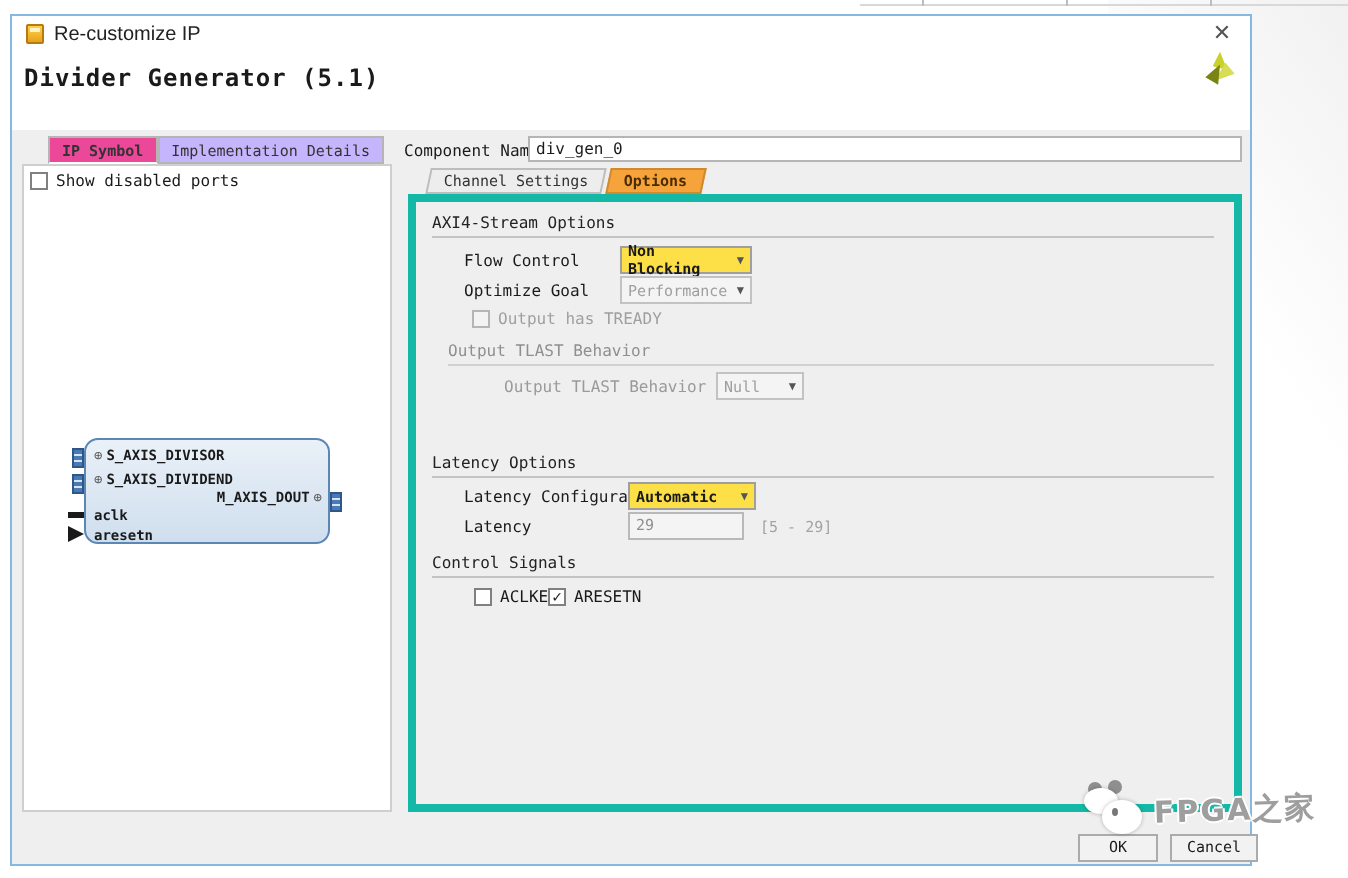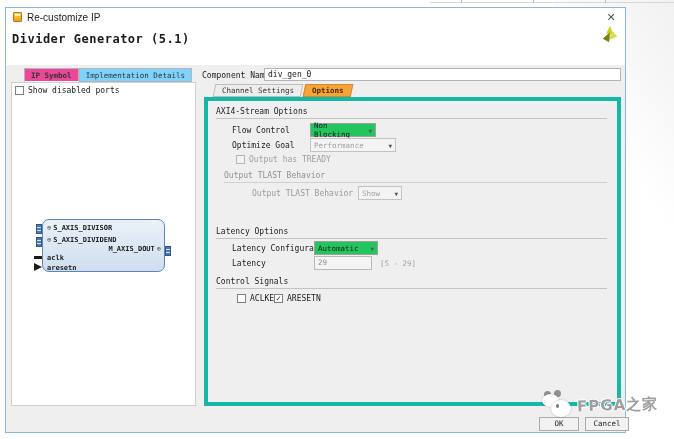--- a/index.html
+++ b/index.html
@@ -43,21 +43,21 @@
   .ico-folder:before { content:""; position:absolute; left:0; top:-2px; width:5px; height:2px;
     background:#efb73e; border:1px solid #b8862a; border-bottom:none; }
   .ico-switch { width:10px; height:10px; border-radius:50%; background:#3c82c8; color:#fff;
     font-size:8px; line-height:10px; text-align:center; }
 
   .content { position:absolute; left:0; top:57px; right:0; bottom:0; background:#efefef; }
 
   
   .ltabs { position:absolute; left:18px; top:3px; display:flex; }
   .tab { height:14px; padding:0 6px; font-size:7.5px; line-height:13px;
-    border:1px solid #b5b5b5; background:#7dd3fc; color:#333; cursor:default; }
+    border:1px solid #b5b5b5; background:#c4b5fd; color:#333; cursor:default; }
   .tab.active { background:#ec4899; font-weight:bold; border-bottom-color:#ffffff; }
   .left-panel { position:absolute; left:5px; top:17px; width:185px; height:324px;
     background:#ffffff; border:1px solid #cfcfcf; }
   .cb-row { display:flex; align-items:center; gap:4px; padding:3px 0 0 3px; font-size:8px; }
   .checkbox { width:9px; height:9px; background:#fff; border:1px solid #808080;
     font-size:8px; line-height:8px; text-align:center; color:#222; }
   .checkbox .mark { display:none; }
   .checkbox.checked .mark { display:block; }
   .checkbox.disabled { border-color:#b5b5b5; background:#f3f3f3; }
 
@@ -83,23 +83,23 @@
   .rtab > span { display:inline-block; transform:skewX(12deg); }
   .rtab.active { background:#f7a33c; border-color:#d08a2e; color:#4a2c00; font-weight:bold; }
 
   .obox { position:absolute; left:198px; top:32px; width:417px; height:309px;
     border:4px solid #14b8a6; background:#efefef; }
   .sec-head { position:absolute; left:8px; right:10px; font-size:8px; color:#222;
     border-bottom:1px solid #c3c3c3; padding-bottom:2px; }
   .sec-head.sub { color:#8f8f8f; border-bottom-color:#d0d0d0; }
   .flabel { position:absolute; font-size:8px; color:#1a1a1a; white-space:nowrap; }
   .flabel.disabled { color:#9a9a9a; }
-  .dd { position:absolute; height:14px; background:#22c55e; border:1px solid #9f9f9f;
+  .dd { position:absolute; height:14px; background:#fde047; border:1px solid #9f9f9f;
     display:flex; align-items:center; justify-content:space-between;
-    padding:0 3px; font-size:7.5px; font-weight:normal; cursor:default; }
+    padding:0 3px; font-size:7.5px; font-weight:bold; cursor:default; }
   .dd .arr { font-size:6px; color:#555; margin-left:3px; }
   .dd.disabled { color:#9f9f9f; background:#f4f4f4; border-color:#c2c2c2; font-weight:normal; }
   .tfield { position:absolute; height:14px; background:#f4f4f4; border:1px solid #b9b9b9;
     font-size:7.5px; line-height:12px; padding-left:3px; color:#8f8f8f; }
   .hint { position:absolute; font-size:7.5px; color:#a3a3a3; }
   .cbx { position:absolute; display:flex; align-items:center; gap:4px; font-size:8px; }
   .cbx.disabled { color:#9f9f9f; }
 
   .btn { position:absolute; height:14px; background:#f2f2f2; border:1px solid #ababab;
     font-size:7.5px; text-align:center; line-height:12px; cursor:default; }
@@ -208,35 +208,35 @@
 
       <div class="sec-head" style="top:6px;">AXI4-Stream Options</div>
 
       <div class="flabel" style="left:24px; top:25px;">Flow Control</div>
       <div class="dd" style="left:102px; top:22px; width:66px;">
         <span>Non Blocking</span>
         <span class="arr">▼</span>
       </div>
 
       <div class="flabel" style="left:24px; top:40px;">Optimize Goal</div>
-      <div class="dd disabled" style="left:102px; top:37px; width:86px;">
+      <div class="dd disabled" style="left:102px; top:37px; width:66px;">
         <span>Performance</span>
         <span class="arr">▼</span>
       </div>
 
       <div class="cbx disabled" style="left:28px; top:54px;">
         <span class="checkbox disabled"></span>
         <span>Output has TREADY</span>
       </div>
 
       <div class="sec-head sub" style="left:16px; top:70px;">Output TLAST Behavior</div>
 
       <div class="flabel disabled" style="left:44px; top:88px;">Output TLAST Behavior</div>
       <div class="dd disabled" style="left:150px; top:85px; width:44px;">
-        <span>Show</span>
+        <span>Null</span>
         <span class="arr">▼</span>
       </div>
 
       <div class="sec-head" style="top:126px;">Latency Options</div>
 
       <div class="flabel" style="left:24px; top:143px;">Latency Configuration</div>
       <div class="dd" style="left:106px; top:140px; width:64px;">
         <span>Automatic</span>
         <span class="arr">▼</span>
       </div>

